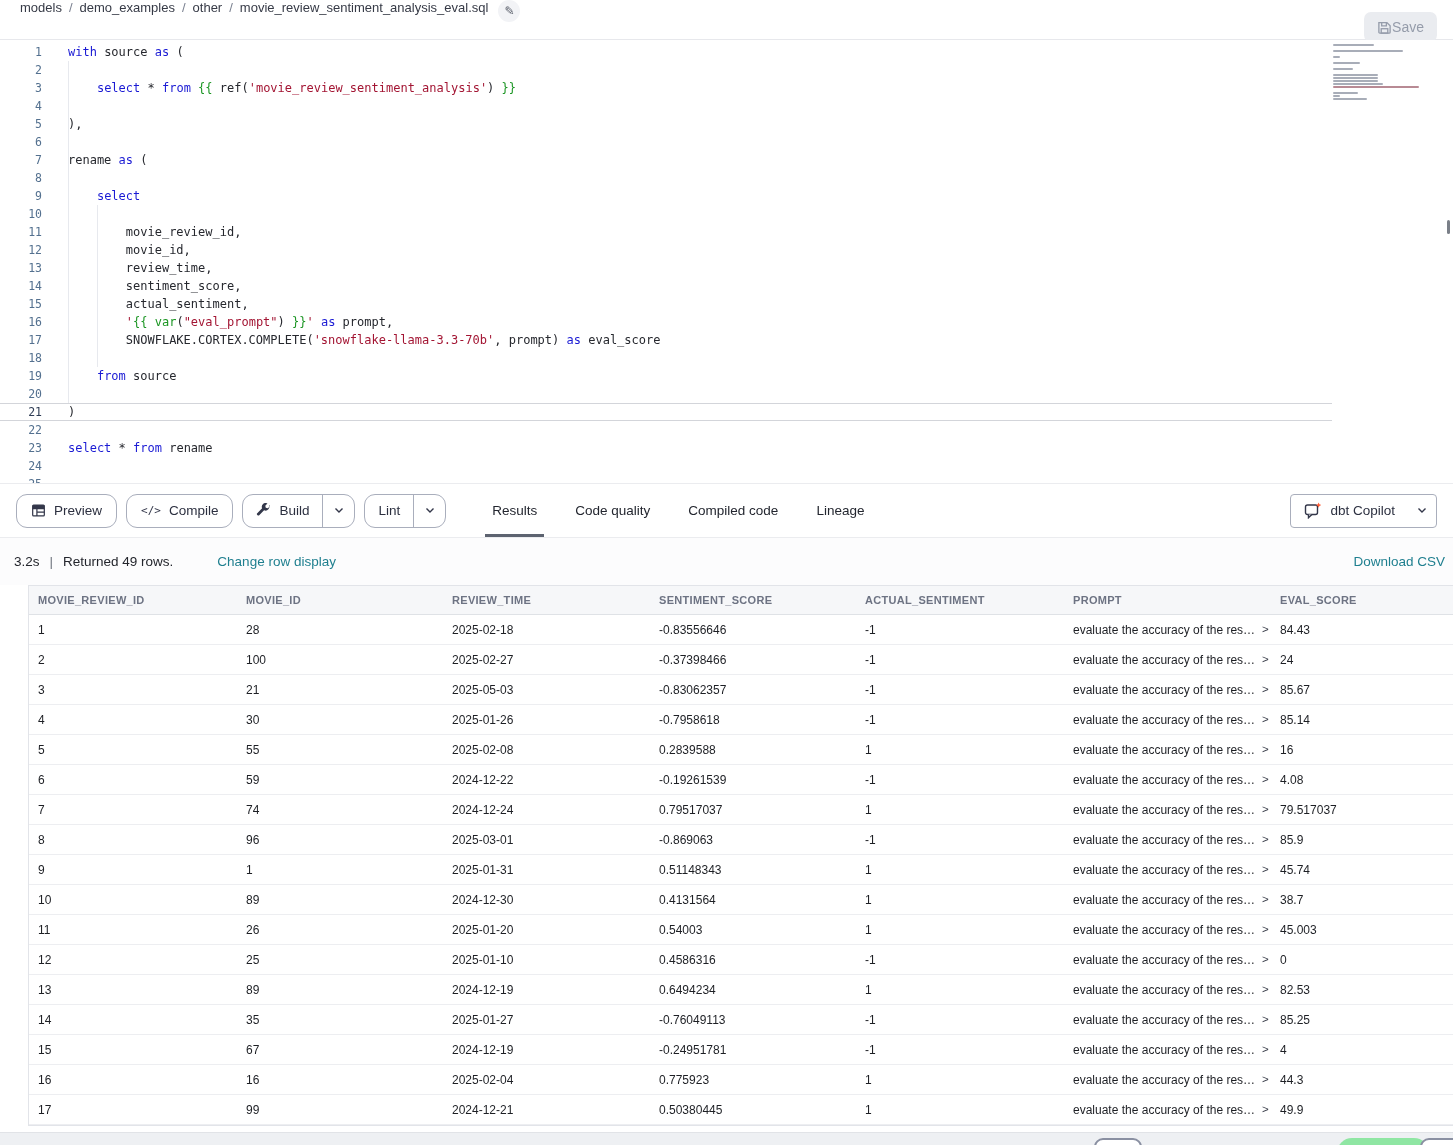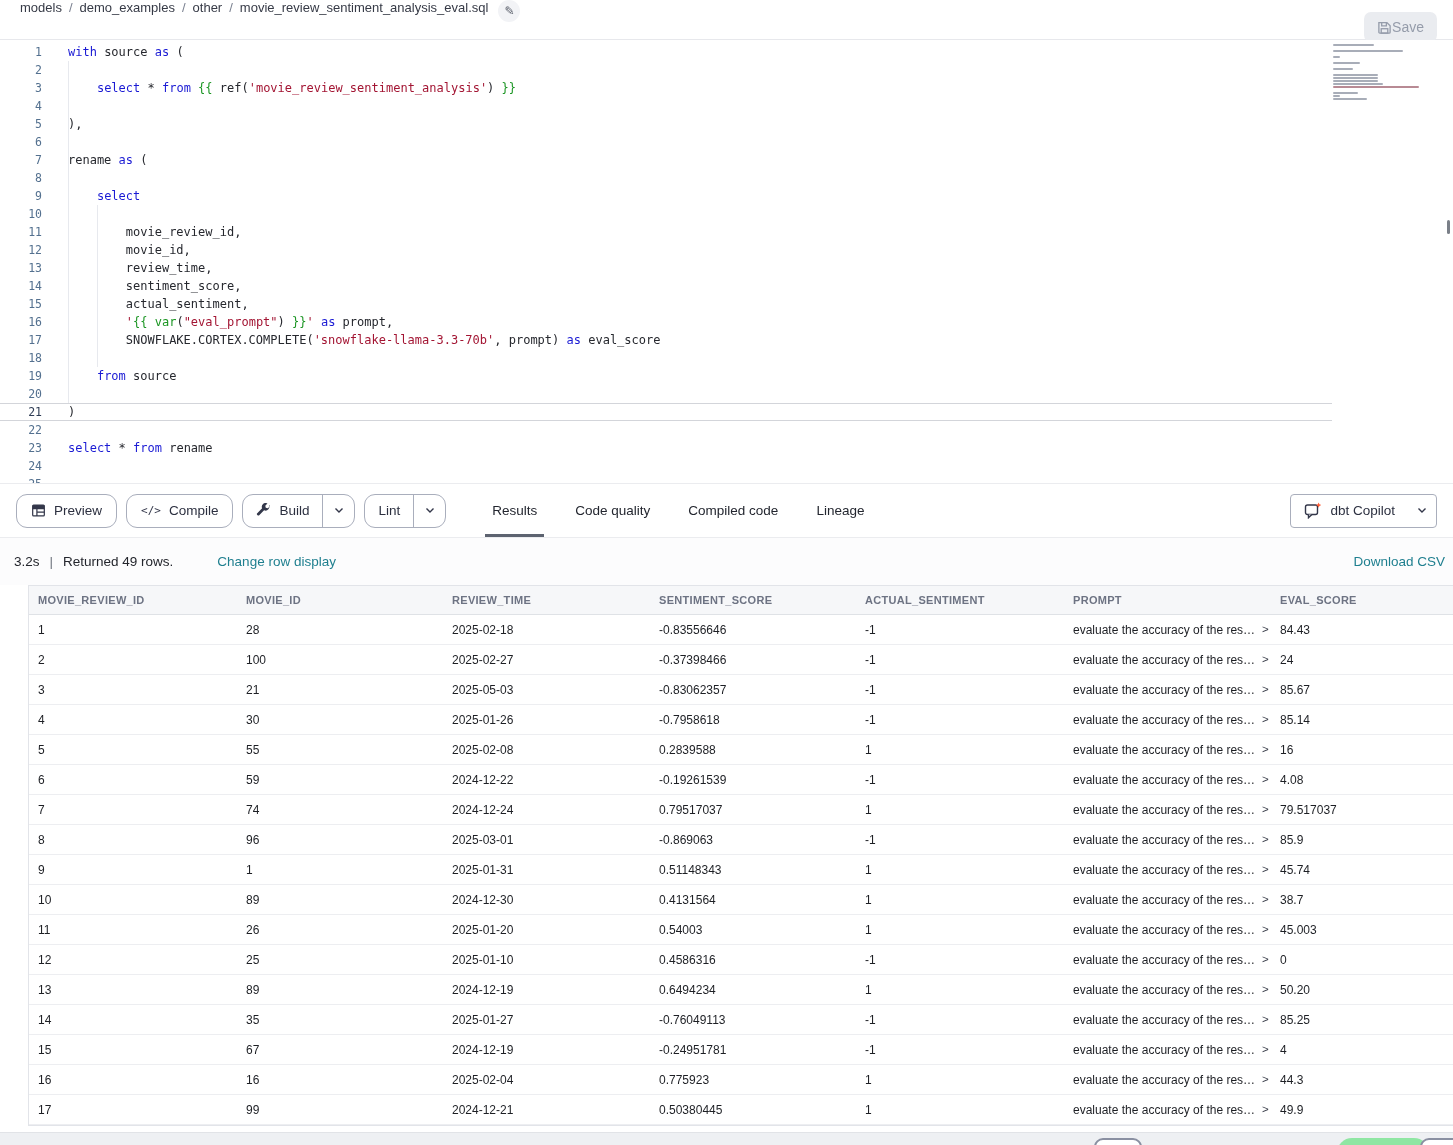--- a/index.html
+++ b/index.html
@@ -475,21 +475,21 @@
         <div class="tr">
           <div class="td">13</div>
           <div class="td">89</div>
           <div class="td">2024-12-19</div>
           <div class="td">0.6494234</div>
           <div class="td">1</div>
           <div class="td prompt">
             <span>evaluate the accuracy of the res…</span>
             <span class="pexp">&gt;</span>
           </div>
-          <div class="td">50.20</div>
+          <div class="td">82.53</div>
         </div>
         <div class="tr">
           <div class="td">14</div>
           <div class="td">35</div>
           <div class="td">2025-01-27</div>
           <div class="td">-0.76049113</div>
           <div class="td">-1</div>
           <div class="td prompt">
             <span>evaluate the accuracy of the res…</span>
             <span class="pexp">&gt;</span>

